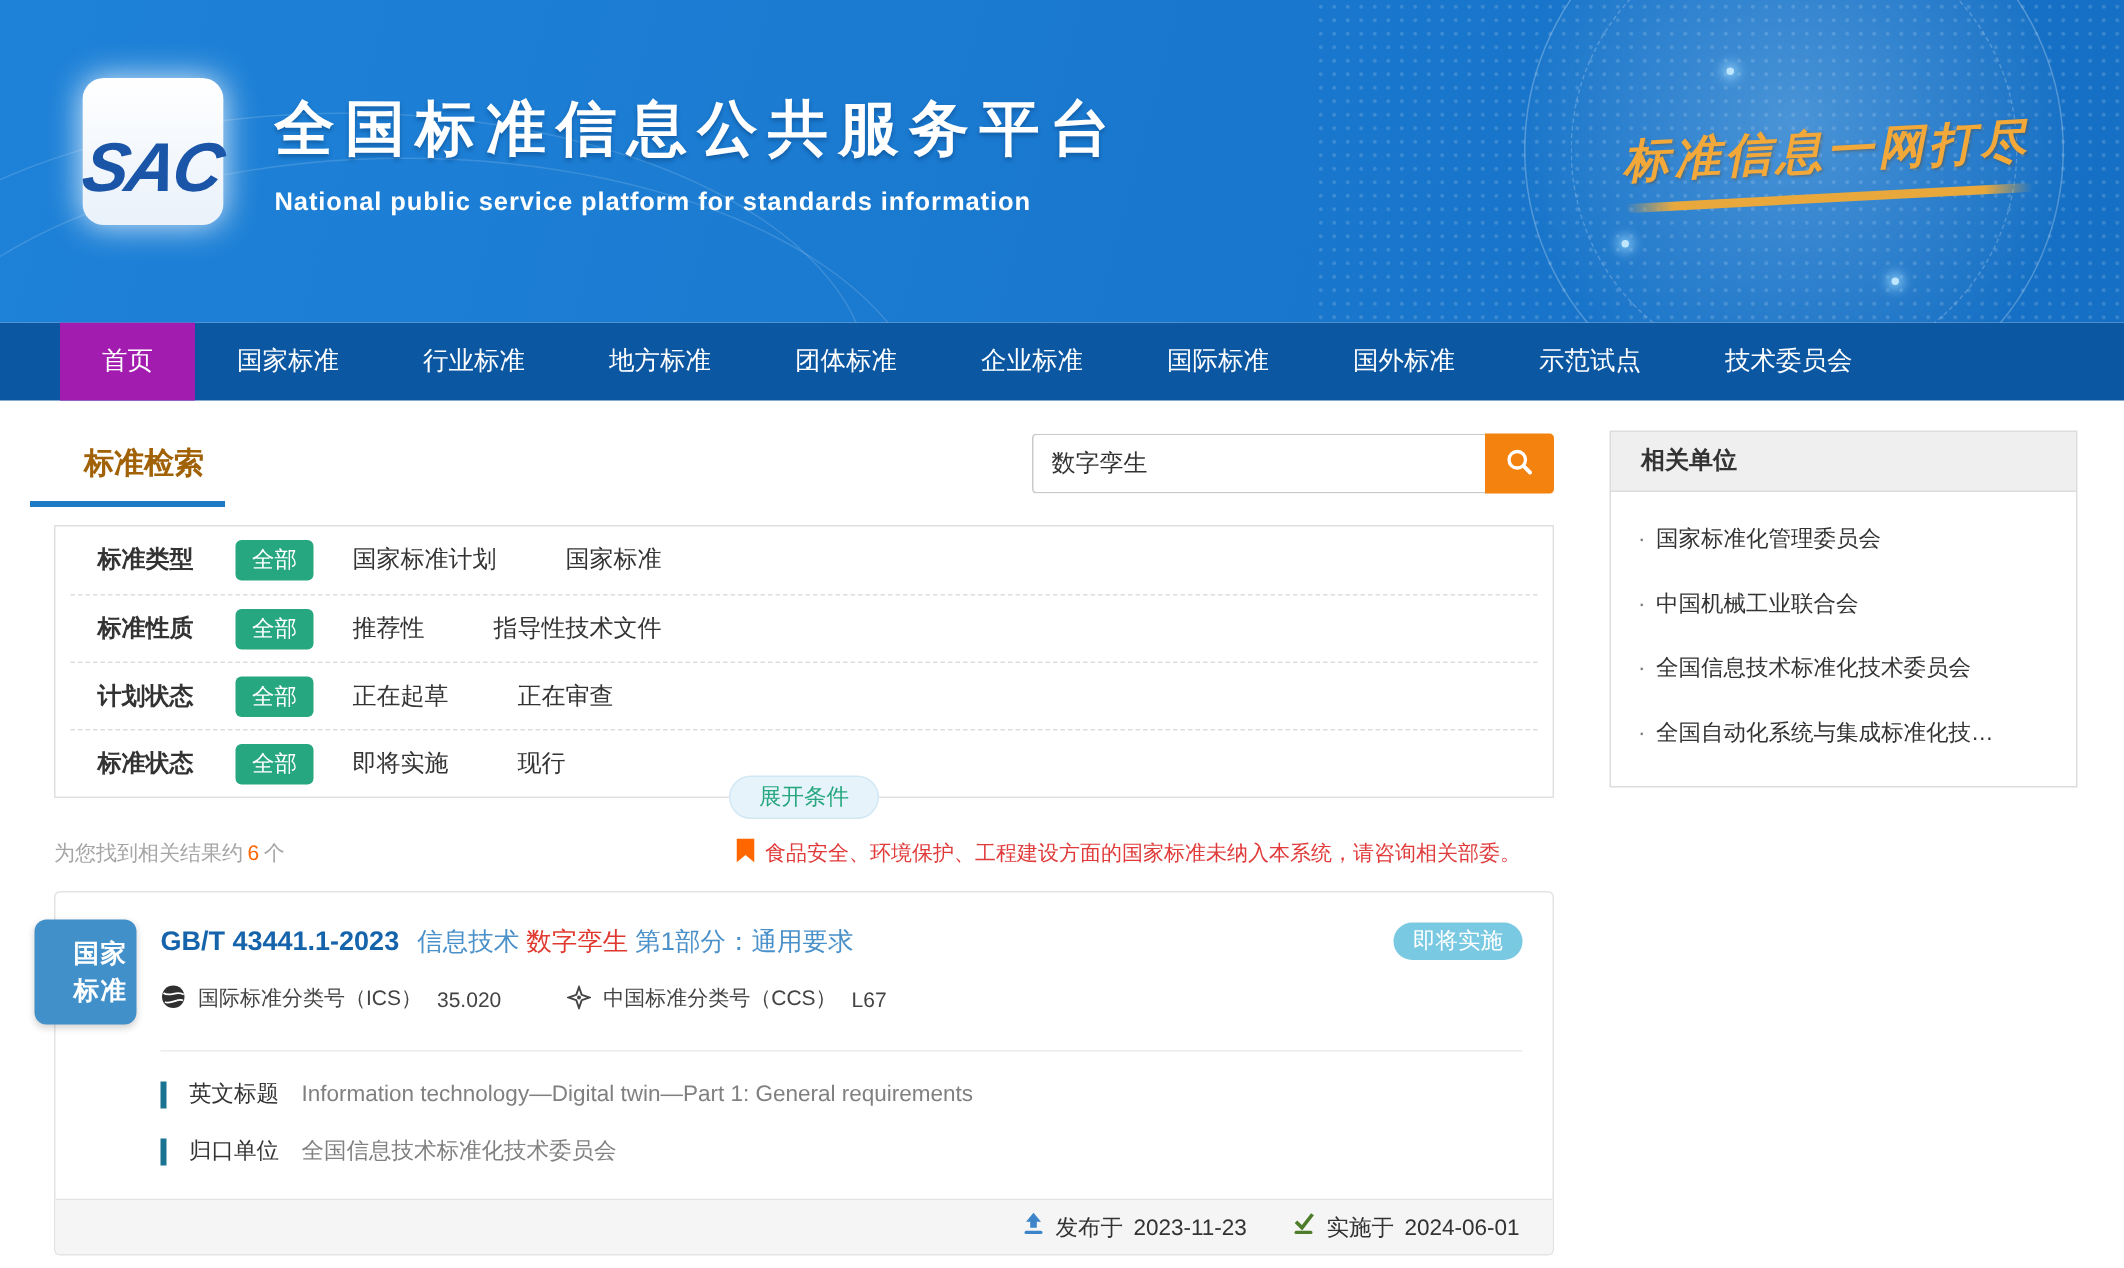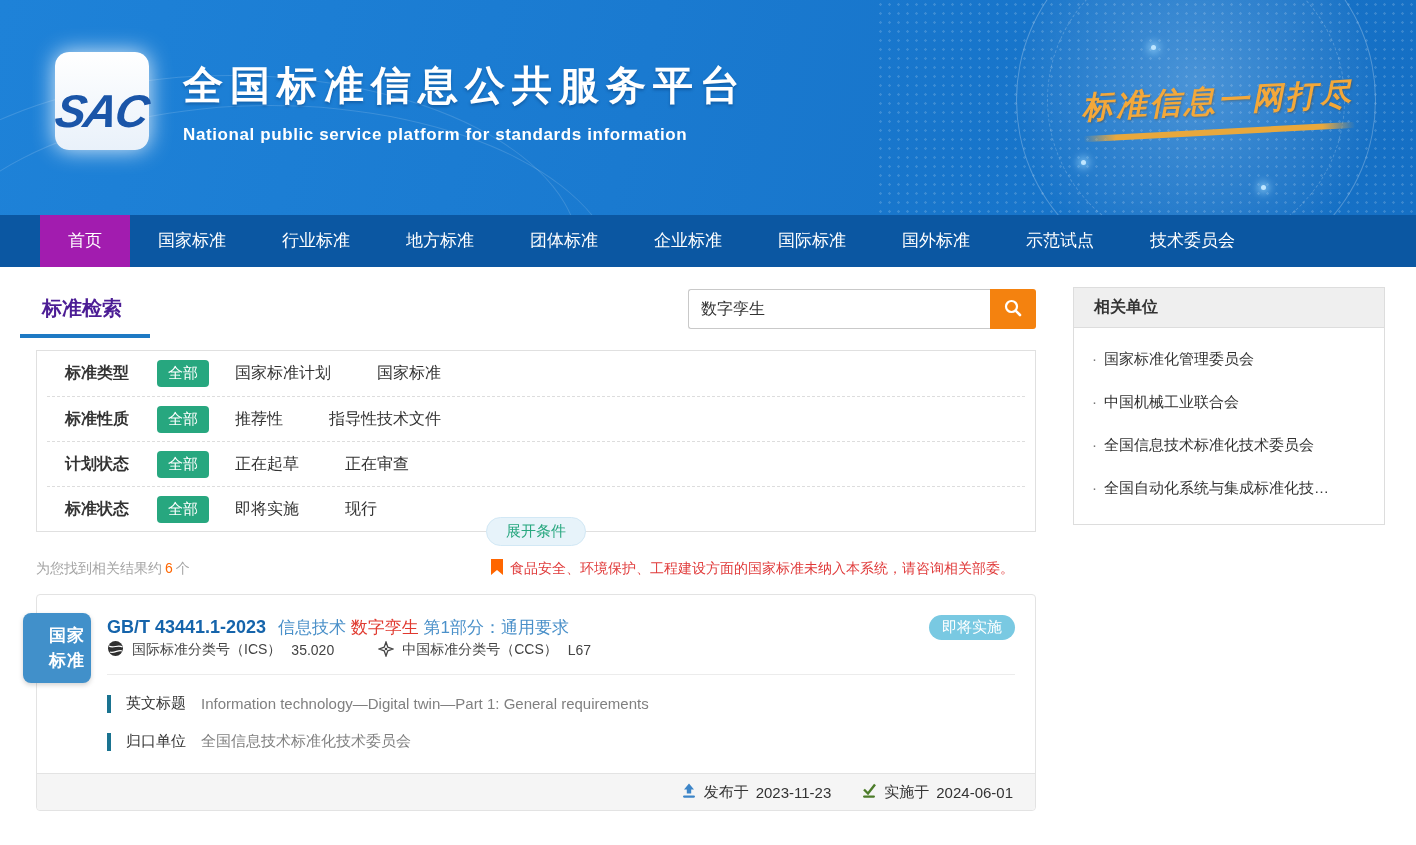--- a/index.html
+++ b/index.html
@@ -45,21 +45,21 @@
   .nav { height:52px; background:#0b57a2; display:flex; padding-left:40px; }
   .nav-item { padding:0 28px; line-height:52px; color:#fff; font-size:17px; cursor:pointer; white-space:nowrap; }
   .nav-item.active { background:#a21caf; }
 
   
   .main { display:flex; align-items:flex-start; padding:20px 30px 0 20px; }
   .left-col { width:1016px; }
 
   .search-row { display:flex; justify-content:space-between; align-items:flex-start; }
   .section-title-wrap { position:relative; padding-bottom:16px; }
-  .section-title { color:#4c1d95; font-size:20px; font-weight:bold; margin-left:22px; padding-top:8px; }
+  .section-title { color:#a16207; font-size:20px; font-weight:bold; margin-left:36px; padding-top:8px; }
   .section-title-wrap::after { content:""; position:absolute; left:0; bottom:0; width:130px; height:4px; background:#1e7ac4; }
   .search-box { display:flex; margin-top:2px; }
   .search-input { width:302px; height:40px; border:1px solid #c9c9c9; border-right:none;
                   border-radius:3px 0 0 3px; font-size:16px; color:#333; padding:0 12px; outline:none;
                   font-family:"Liberation Sans","DejaVu Sans",sans-serif; }
   .search-btn { width:46px; height:40px; background:#f4820f; border:none; border-radius:0 3px 3px 0;
                 display:flex; align-items:center; justify-content:center; cursor:pointer; }
 
   .filter-box { margin-left:16px; margin-top:12px; border:1px solid #e0e0e0; position:relative; background:#fff; }
   .filter-row { display:flex; align-items:center; height:45px; padding-left:28px; }
@@ -84,21 +84,21 @@
                 border-radius:8px; color:#fff; font-weight:bold; font-size:17px; letter-spacing:1px;
                 display:flex; flex-direction:column; align-items:center; justify-content:center;
                 line-height:1.5; box-shadow:0 2px 5px rgba(0,0,0,.18);padding-left:20px; }
   .card-body { padding:20px 20px 4px 70px; }
   .card-title-row { display:flex; align-items:center; }
   .std-code { color:#1564ab; font-weight:bold; font-size:18px; margin-right:12px; white-space:nowrap; }
   .std-title { font-size:17px; color:#4a90c9; white-space:nowrap; }
   .std-title .hl { color:#e0392f; }
   .status-badge { margin-left:auto; background:#79c9e2; color:#fff; font-size:15px;
                   padding:3px 13px; border-radius:13px; white-space:nowrap; }
-  .card-meta-row { display:flex; align-items:center; padding-bottom:14px;
+  .card-meta-row { display:flex; align-items:center; margin-top:16px; padding-bottom:24px;
                    border-bottom:1px solid #ececec; }
   .meta-item { display:flex; align-items:center; gap:8px; margin-right:44px; font-size:14px; color:#444; }
   .meta-item .val { margin-left:2px; }
   .info-row { display:flex; align-items:center; margin-top:19px; font-size:15px; }
   .bar { width:4px; height:18px; background:#1a7390; margin-right:15px; flex:none; }
   .info-label { color:#333; margin-right:15px; white-space:nowrap; }
   .info-value { color:#808080; }
   .card-footer { margin-top:18px; background:#f5f5f5; border-top:1px solid #e3e3e3;
                  border-radius:0 0 4px 4px; height:37px; display:flex; align-items:center;
                  justify-content:flex-end; gap:30px; padding-right:22px; font-size:15px; color:#333; }

